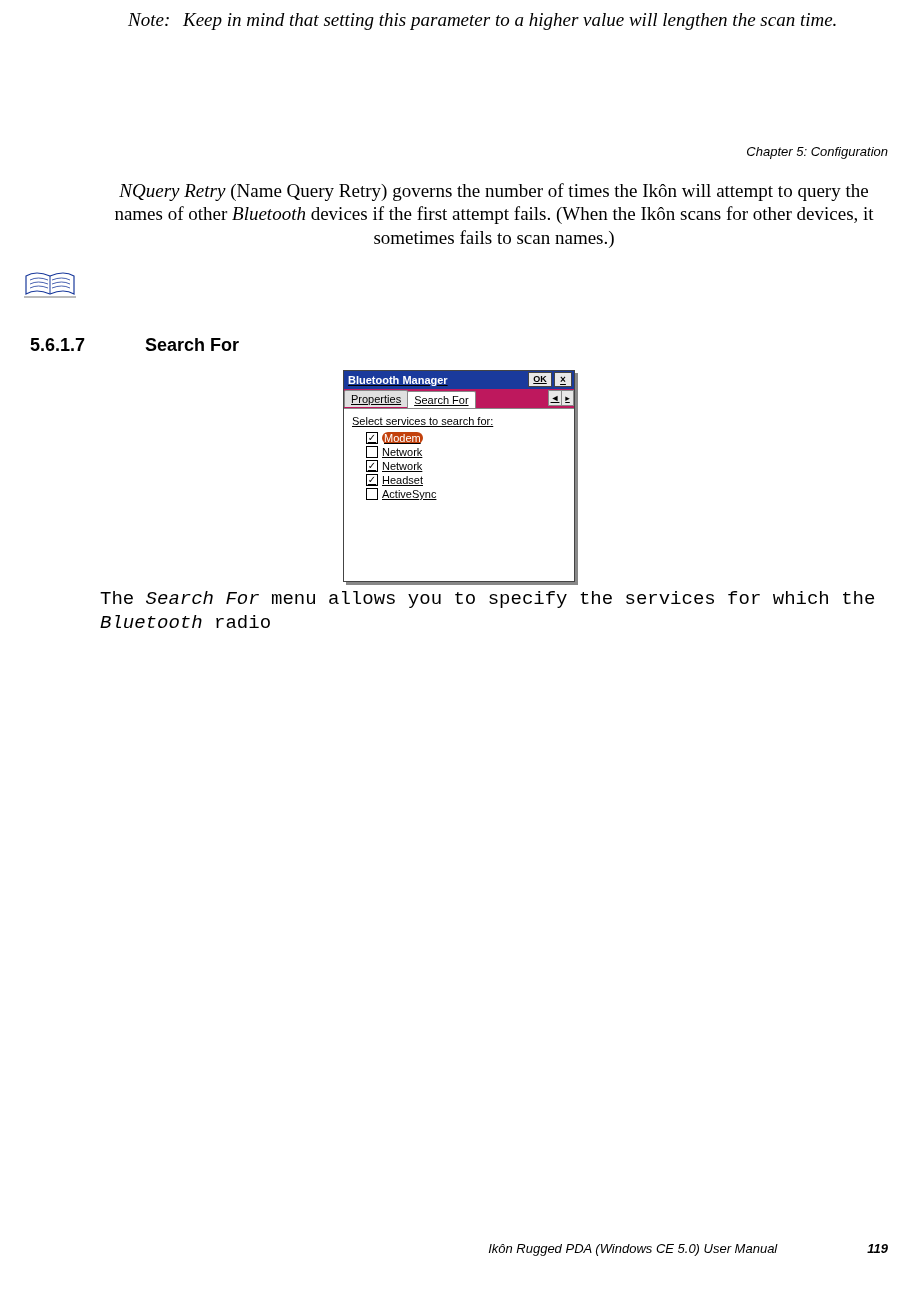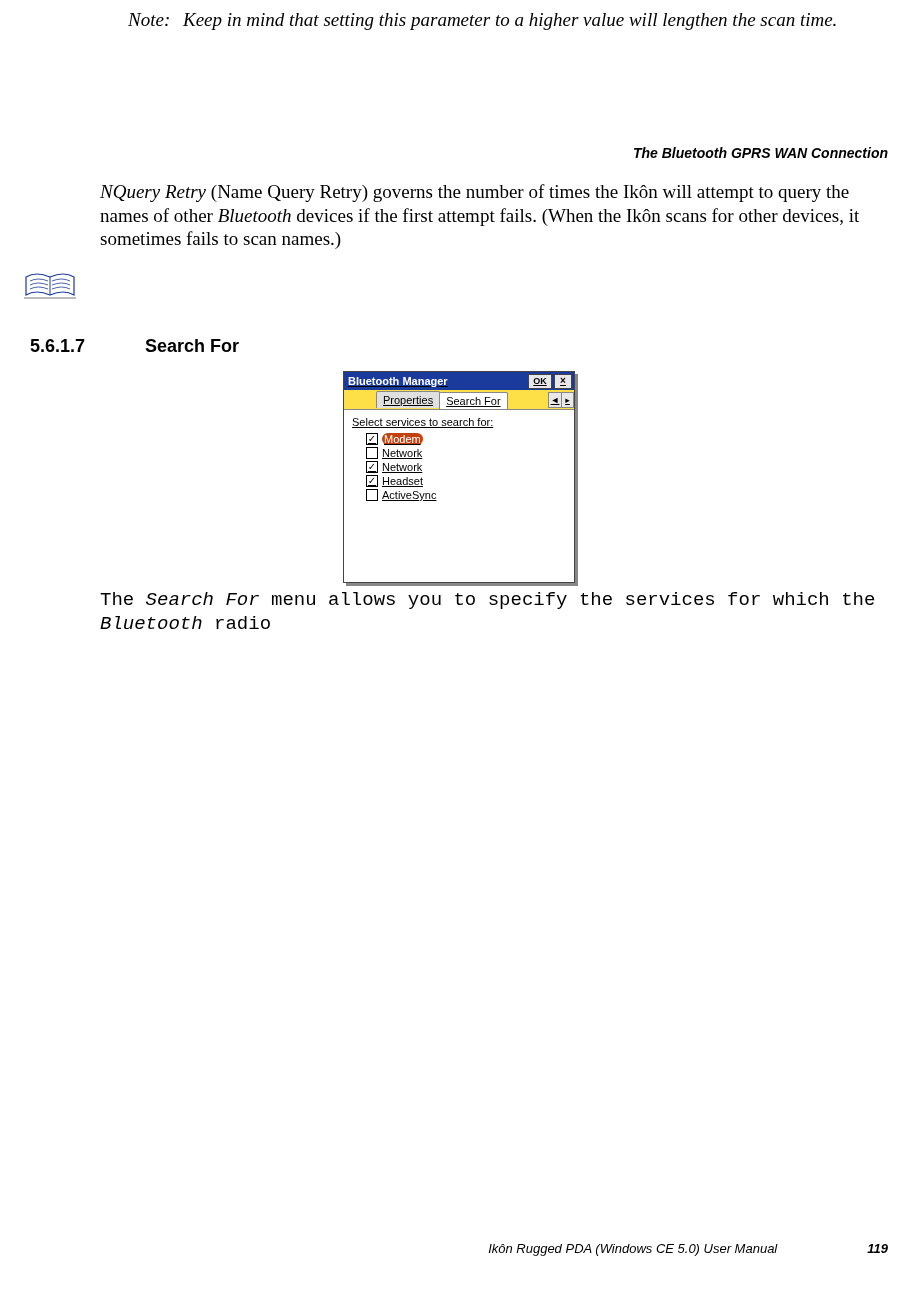--- a/index.html
+++ b/index.html
@@ -31,20 +31,21 @@
     margin-top: 112px;
     margin-right: 0;
     line-height: 1.3;
   }
   .header-chapter { font-weight: normal; font-style: italic; font-size: 13px; }
   .para {
     margin-top: 18px;
     margin-left: 70px;
     line-height: 1.25;
     font-size: 19px;
+    text-align: center;
   }
   .book-icon {
     margin-top: 16px;
     margin-left: -8px;
   }
   .section-heading {
     margin-top: 28px;
     font-family: Verdana, Geneva, sans-serif;
     font-weight: bold;
     font-size: 18px;
@@ -84,25 +85,24 @@
     color: #000;
     display: flex;
     align-items: center;
     justify-content: center;
     line-height: 1;
   }
   .tb-btn.ok { width: 24px; font-size: 9px; }
   .tabstrip {
     display: flex;
     align-items: center;
-    background: #fde047;
+    background: #be185d;
     border-bottom: 1px solid #888;
     height: 20px;
     font-size: 11px;
-    padding-left: 32px;
   }
   .tab {
     padding: 2px 6px;
     border: 1px solid #888;
     border-bottom: none;
     background: #e0e0e0;
     border-radius: 2px 2px 0 0;
     margin-right: -1px;
   }
   .tab.active {
@@ -182,21 +182,21 @@
 </style>
 </head>
 <body>
 
 <div class="note-block">
   <span class="note-label">Note:</span>
   <span>Keep in mind that setting this parameter to a higher value will lengthen the scan time.</span>
 </div>
 
 <div class="header-right">
-  <div>The Bluetooth GPRS WAN Connection</div>
+  <div class="header-chapter">Chapter 5:  Configuration</div>
 </div>
 
 <p class="para">
   <em class="i">NQuery Retry</em><span> (Name Query Retry) governs the number of times the Ikôn will attempt to query the names of other </span><em class="i">Bluetooth</em><span> devices if the first attempt fails. (When the Ikôn scans for other devices, it sometimes fails to scan names.)</span>
 </p>
 
 <div class="book-icon">
   <svg width="56" height="36" viewBox="0 0 56 36">
     <path d="M4 28 L4 10 Q14 4 28 10 Q42 4 52 10 L52 28 Q42 22 28 28 Q14 22 4 28 Z" fill="#fff" stroke="#1a3a9c" stroke-width="1.2"></path>
     <path d="M28 10 L28 28" stroke="#1a3a9c" stroke-width="1"></path>

